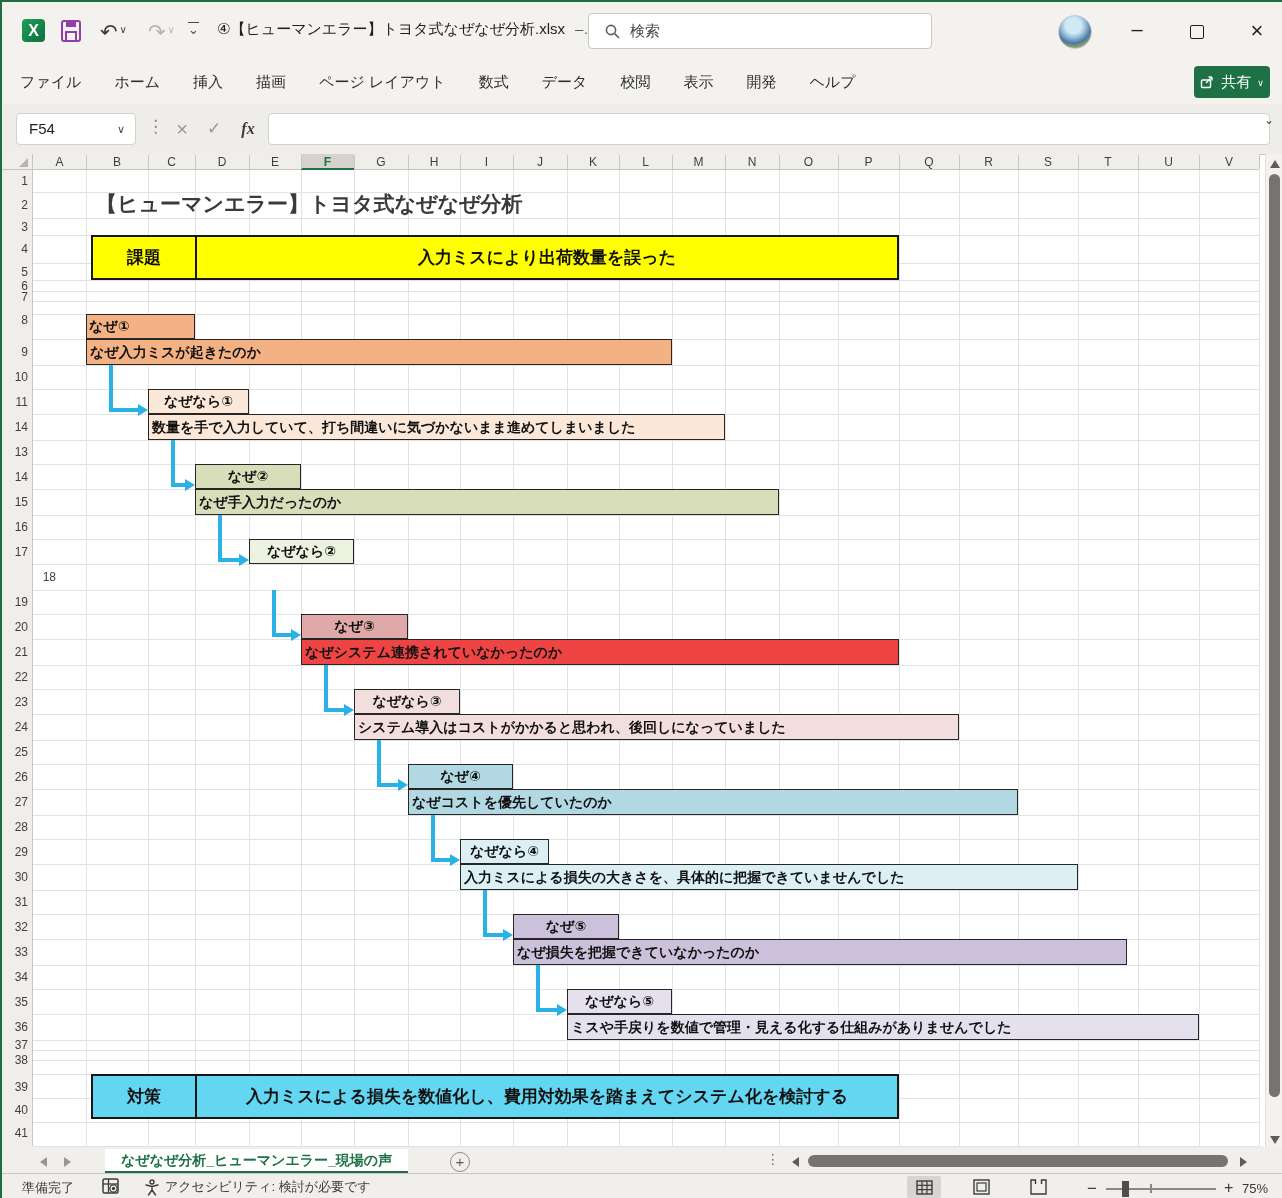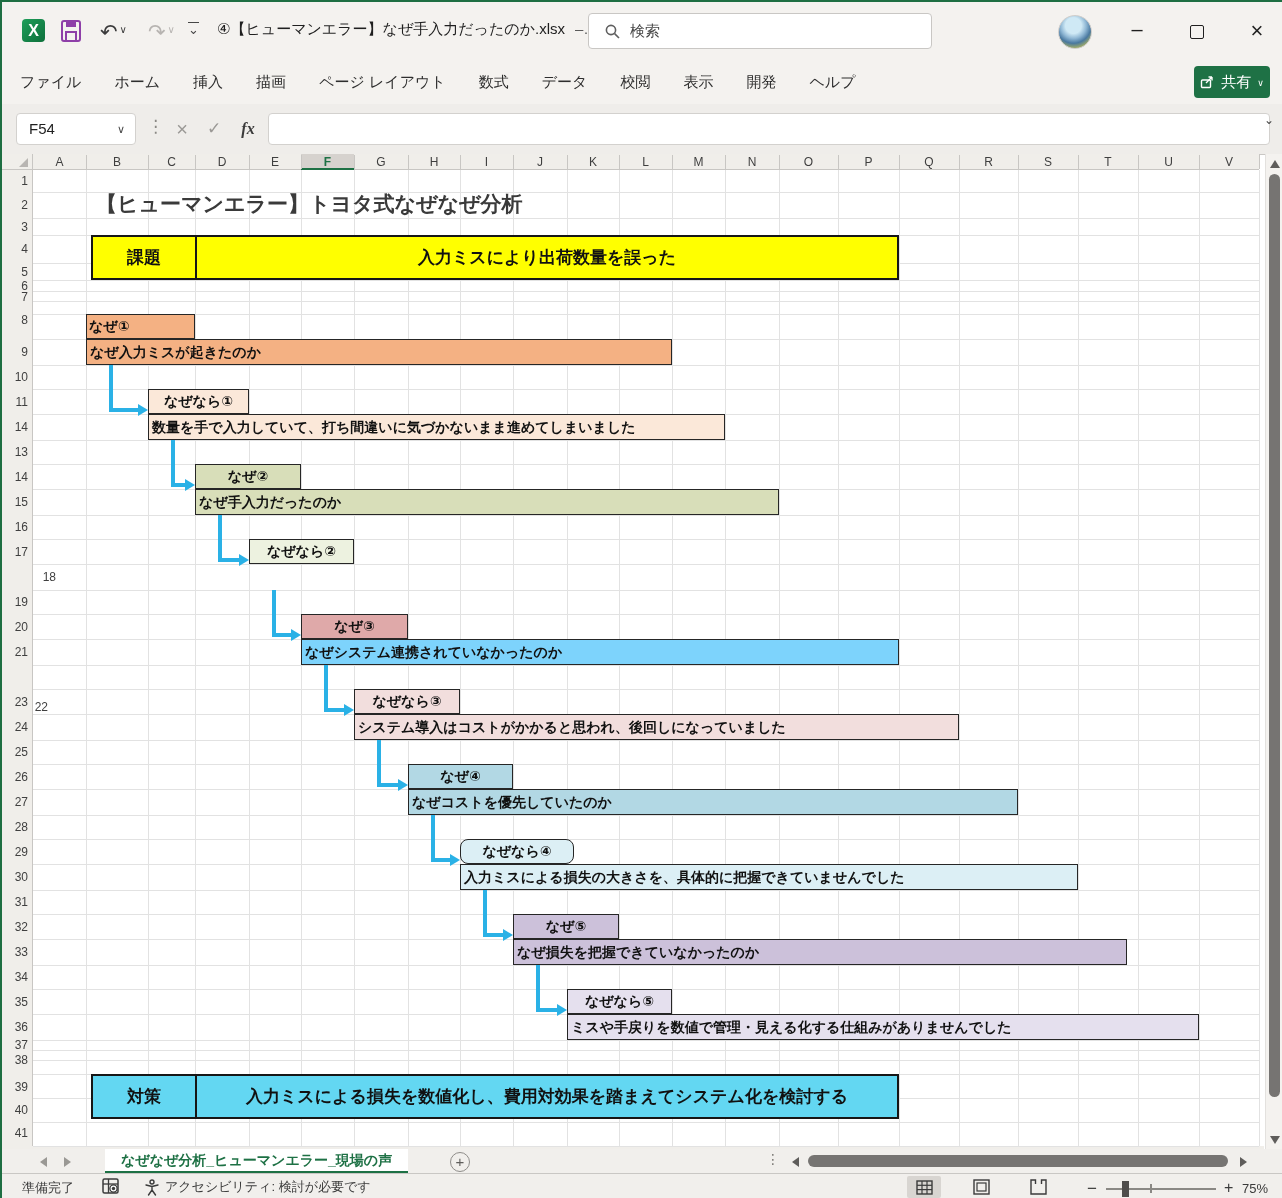--- a/index.html
+++ b/index.html
@@ -120,21 +120,21 @@
     <div class="save-ic">
       <svg width="22" height="24" viewBox="0 0 22 24">
         <rect x="2" y="2" width="18" height="20" rx="2" fill="none" stroke="#8E3FA8" stroke-width="2"></rect>
         <rect x="6" y="2" width="10" height="6" fill="#8E3FA8"></rect>
         <rect x="6" y="13" width="10" height="9" fill="none" stroke="#8E3FA8" stroke-width="2"></rect>
       </svg>
     </div>
     <div class="qbtn" style="left:98px"><span>↶</span><span class="qchev">∨</span></div>
     <div class="qbtn dim" style="left:146px"><span>↷</span><span class="qchev dim">∨</span></div>
     <div class="ribbonchev">⌄</div>
-    <div class="fname"><span>④【ヒューマンエラー】なぜ手入力だったのか.xlsx</span><span class="fsuffix">–…</span></div>
+    <div class="fname"><span>④【ヒューマンエラー】トヨタ式なぜなぜ分析.xlsx</span><span class="fsuffix">–…</span></div>
     <div class="searchbox">
       <svg width="15" height="15" viewBox="0 0 15 15">
         <circle cx="6" cy="6" r="4.6" fill="none" stroke="#5f5f5f" stroke-width="1.6"></circle>
         <line x1="9.6" y1="9.6" x2="14" y2="14" stroke="#5f5f5f" stroke-width="1.6"></line>
       </svg>
       <span class="searchtext">検索</span>
     </div>
     <div class="avatar"></div>
     <div class="winbtn minbtn">–</div>
     <div class="winbtn maxbtn"><span></span></div>
@@ -381,21 +381,21 @@
     <div class="rownum" style="left: 0px; top: 416px;">14</div>
     <div class="rownum" style="left: 0px; top: 441px;">13</div>
     <div class="rownum" style="left: 0px; top: 466px;">14</div>
     <div class="rownum" style="left: 0px; top: 491px;">15</div>
     <div class="rownum" style="left: 0px; top: 516px;">16</div>
     <div class="rownum" style="left: 0px; top: 541px;">17</div>
     <div class="rownum" style="left: 0px; top: 566px; margin-left: 28px;">18</div>
     <div class="rownum" style="left: 0px; top: 591px;">19</div>
     <div class="rownum" style="left: 0px; top: 616px;">20</div>
     <div class="rownum" style="left: 0px; top: 641px;">21</div>
-    <div class="rownum" style="left: 0px; top: 696px; padding-left: 20px;">22</div>
+    <div class="rownum" style="left: 0px; top: 666px;">22</div>
     <div class="rownum" style="left: 0px; top: 691px; text-align: right;">23</div>
     <div class="rownum" style="left: 0px; top: 716px;">24</div>
     <div class="rownum" style="left: 0px; top: 741px;">25</div>
     <div class="rownum" style="left: 0px; top: 766px;">26</div>
     <div class="rownum" style="left: 0px; top: 791px;">27</div>
     <div class="rownum" style="left: 0px; top: 816px;">28</div>
     <div class="rownum" style="left: 0px; top: 841px;">29</div>
     <div class="rownum" style="left: 0px; top: 866px;">30</div>
     <div class="rownum" style="left: 0px; top: 891px;">31</div>
     <div class="rownum" style="left: 0px; top: 916px;">32</div>
@@ -409,26 +409,26 @@
     <div class="rownum" style="left: 0px; top: 1099px;">40</div>
     <div class="rownum" style="left: 0px; top: 1122px;">41</div>
     <div class="bx-h bx-left" style="left: 84px; top: 312px; width: 109px; background: rgb(244, 177, 131);">なぜ①</div>
     <div class="bx-c" style="left: 84px; top: 337px; width: 586px; background: rgb(244, 177, 131);">なぜ入力ミスが起きたのか</div>
     <div class="bx-h" style="left: 146px; top: 387px; width: 101px; background: rgb(251, 232, 217);">なぜなら①</div>
     <div class="bx-c" style="left: 146px; top: 412px; width: 577px; background: rgb(251, 232, 217);">数量を手で入力していて、打ち間違いに気づかないまま進めてしまいました</div>
     <div class="bx-h" style="left: 193px; top: 462px; width: 106px; background: rgb(216, 222, 185);">なぜ②</div>
     <div class="bx-c" style="left: 193px; top: 487px; width: 584px; background: rgb(216, 222, 185);">なぜ手入力だったのか</div>
     <div class="bx-h" style="left: 247px; top: 537px; width: 105px; background: rgb(237, 242, 224);">なぜなら②</div>
     <div class="bx-h" style="left: 299px; top: 612px; width: 107px; background: rgb(223, 169, 169);">なぜ③</div>
-    <div class="bx-c" style="left: 299px; top: 637px; width: 598px; background: #7dd3fc;">なぜシステム連携されていなかったのか</div>
+    <div class="bx-c" style="left: 299px; top: 637px; width: 598px; background: #ef4444;">なぜシステム連携されていなかったのか</div>
     <div class="bx-h" style="left: 352px; top: 687px; width: 106px; background: rgb(242, 222, 221);">なぜなら③</div>
     <div class="bx-c" style="left: 352px; top: 712px; width: 605px; background: rgb(242, 222, 221);">システム導入はコストがかかると思われ、後回しになっていました</div>
     <div class="bx-h" style="left: 406px; top: 762px; width: 105px; background: rgb(178, 216, 228);">なぜ④</div>
     <div class="bx-c" style="left: 406px; top: 787px; width: 610px; background: rgb(178, 216, 228);">なぜコストを優先していたのか</div>
-    <div class="bx-h" style="left: 458px; top: 837px; width: 114px; background: rgb(220, 239, 245); border-radius: 8px;">なぜなら④</div>
+    <div class="bx-h" style="left: 458px; top: 837px; width: 89px; background: rgb(220, 239, 245);">なぜなら④</div>
     <div class="bx-c" style="left: 458px; top: 862px; width: 618px; background: rgb(220, 239, 245);">入力ミスによる損失の大きさを、具体的に把握できていませんでした</div>
     <div class="bx-h" style="left: 511px; top: 912px; width: 106px; background: rgb(204, 193, 218);">なぜ⑤</div>
     <div class="bx-c" style="left: 511px; top: 937px; width: 614px; background: rgb(204, 193, 218);">なぜ損失を把握できていなかったのか</div>
     <div class="bx-h" style="left: 565px; top: 987px; width: 105px; background: rgb(229, 224, 238);">なぜなら⑤</div>
     <div class="bx-c" style="left: 565px; top: 1012px; width: 632px; background: rgb(229, 224, 238);">ミスや手戻りを数値で管理・見える化する仕組みがありませんでした</div>
     <div class="ar" style="left: 107px; top: 363px; width: 4px; height: 47px; background: rgb(42, 177, 230);"></div>
     <div class="ar" style="left: 107px; top: 406px; width: 30px; height: 4px; background: rgb(42, 177, 230);"></div>
     <div class="ar-head" style="left: 136px; top: 402px; border-left-color: rgb(42, 177, 230);"></div>
     <div class="ar" style="left: 169px; top: 438px; width: 4px; height: 47px; background: rgb(42, 177, 230);"></div>
     <div class="ar" style="left: 169px; top: 481px; width: 15px; height: 4px; background: rgb(42, 177, 230);"></div>

